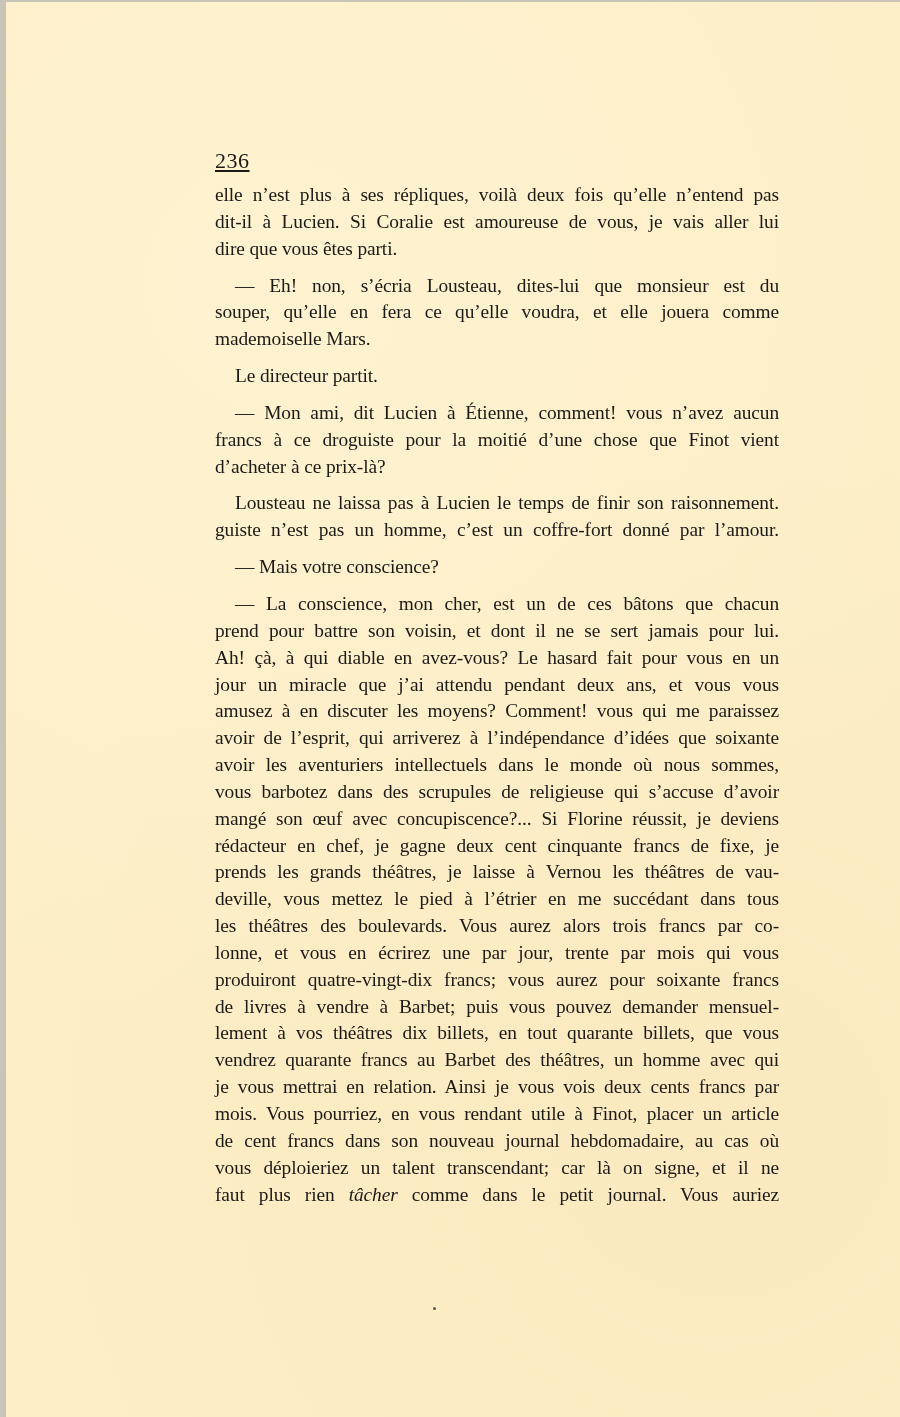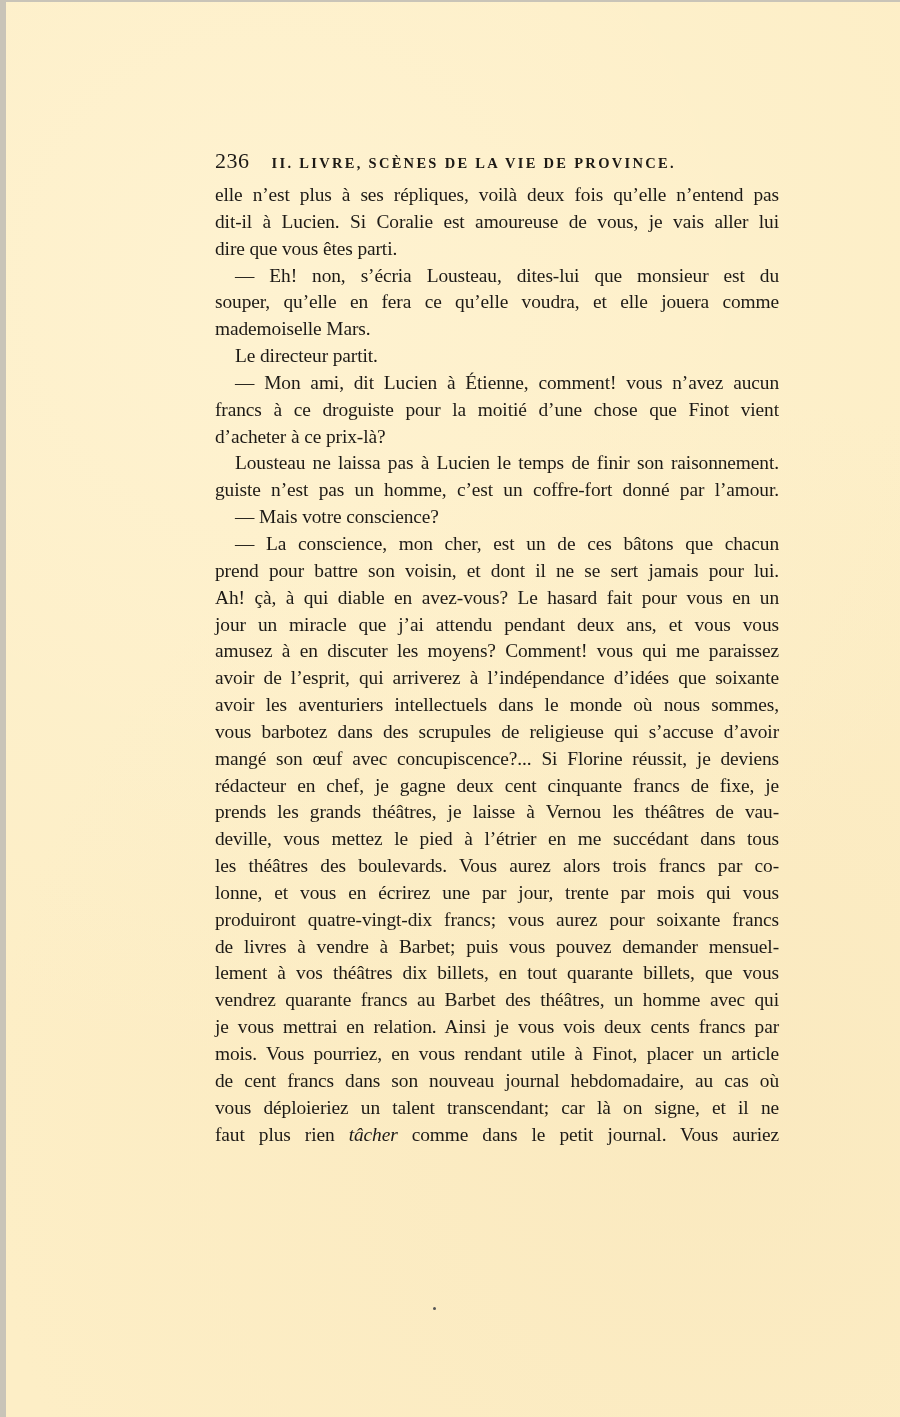--- a/index.html
+++ b/index.html
@@ -18,39 +18,38 @@
     position: absolute; left: 209px; top: 146px; width: 564px;
     font-family: "Liberation Serif", "DejaVu Serif", serif;
     color: #1d1a16;
     font-size: 19.4px;
     letter-spacing: -0.1px;
   }
   .header {
     height: 34px; display: flex; align-items: baseline;
     font-size: 19px; white-space: nowrap;
   }
-  .page-number { font-size: 22px; margin-right: 22px; letter-spacing: 0.5px; }
+  .page-number { font-size: 22px; margin-right: 38px; letter-spacing: 0.5px; text-decoration: underline; }
   .running-head { font-size: 14.5px; font-weight: bold; letter-spacing: 2.3px; }
   .line {
     height: 26.85px; line-height: 26.85px; white-space: nowrap;
     text-align: justify; text-align-last: justify;
   }
   .line.last { text-align-last: left; }
-  .line.indent { padding-left: 20px; }
+  .line.indent { padding-left: 20px; margin-top: 10px; }
   .line em { font-style: italic; }
   .speck { position: absolute; left: 427px; top: 1305px; width: 3px; height: 3px; background: #555; border-radius: 50%; }
 </style>
 </head>
 <body>
 
 <div class="page">
   <div class="text-block">
     <div class="header">
       <span class="page-number">236</span>
-      <span class="running-head">II. LIVRE, SCÈNES DE LA VIE DE PROVINCE.</span>
     </div>
     <div id="lines">
         <div class="line">elle n’est plus à ses répliques, voilà deux fois qu’elle n’entend pas</div>
         <div class="line">dit-il à Lucien. Si Coralie est amoureuse de vous, je vais aller lui</div>
         <div class="line last">dire que vous êtes parti.</div>
         <div class="line indent">— Eh! non, s’écria Lousteau, dites-lui que monsieur est du</div>
         <div class="line">souper, qu’elle en fera ce qu’elle voudra, et elle jouera comme</div>
         <div class="line last">mademoiselle Mars.</div>
         <div class="line indent last">Le directeur partit.</div>
         <div class="line indent">— Mon ami, dit Lucien à Étienne, comment! vous n’avez aucun</div>

